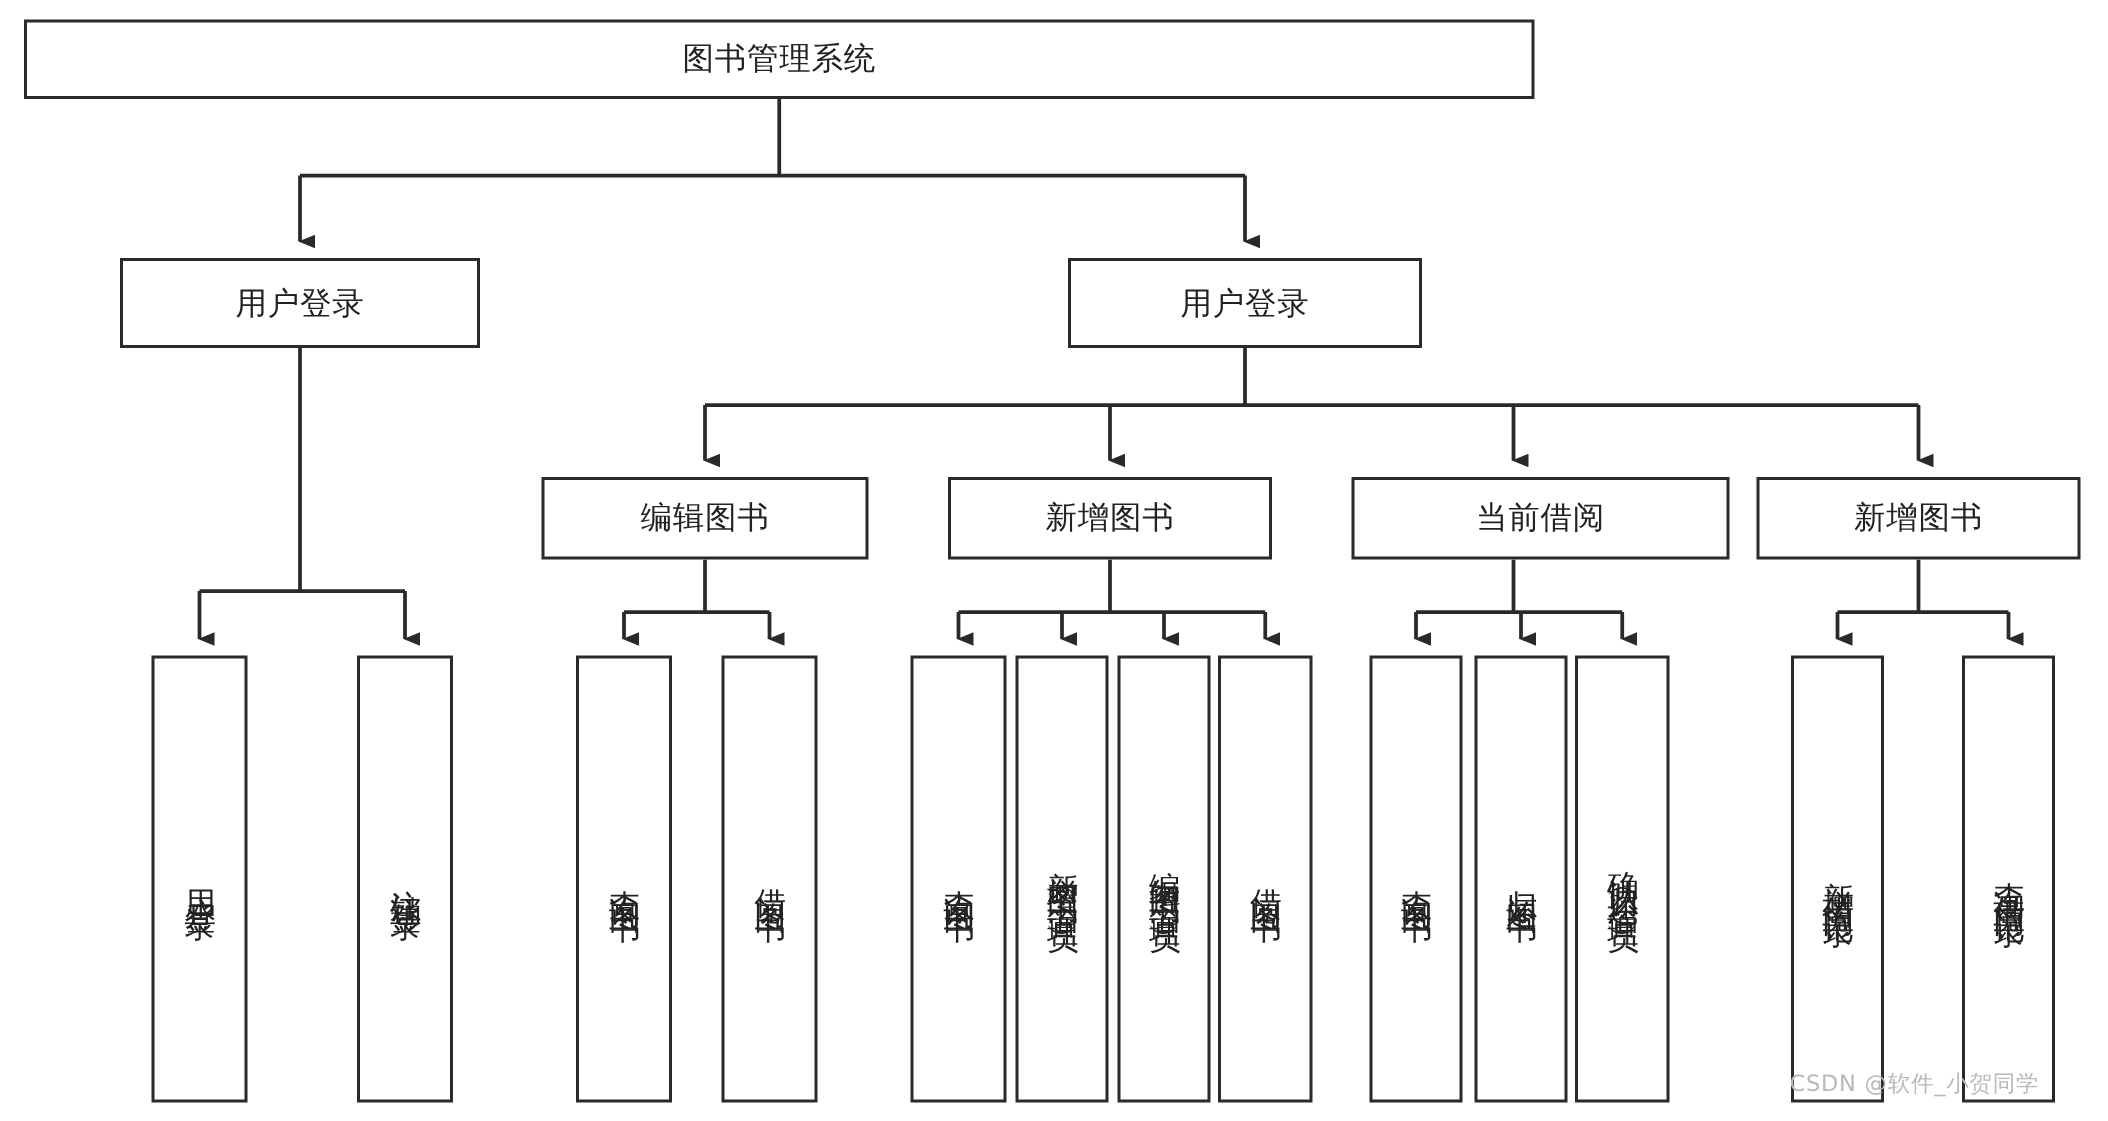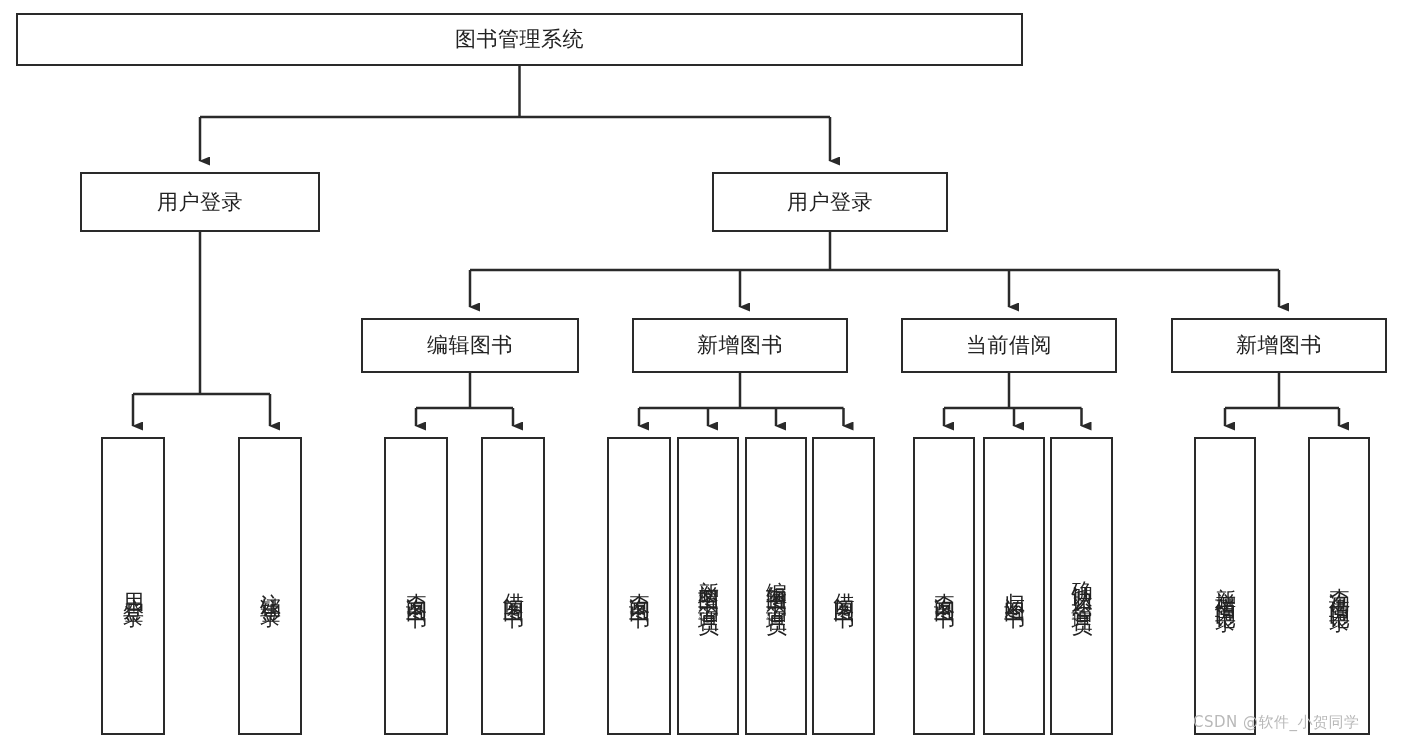--- a/index.html
+++ b/index.html
@@ -120,21 +120,21 @@
       </div>
       <div class="node" style="left: 712px; top: 172px; width: 236px; height: 60px;">
         <span class="node-label">用户登录</span>
       </div>
       <div class="node" style="left: 361px; top: 318px; width: 218px; height: 55px;">
         <span class="node-label">编辑图书</span>
       </div>
       <div class="node" style="left: 632px; top: 318px; width: 216px; height: 55px;">
         <span class="node-label">新增图书</span>
       </div>
-      <div class="node" style="left: 901px; top: 318px; width: 216px; height: 55px;">
+      <div class="node" style="left: 901px; top: 318px; width: 252px; height: 55px;">
         <span class="node-label">当前借阅</span>
       </div>
       <div class="node" style="left: 1171px; top: 318px; width: 216px; height: 55px;">
         <span class="node-label">新增图书</span>
       </div>
       <div class="node vertical" style="left: 101px; top: 437px; width: 64px; height: 298px;">
         <span class="node-label">用户登录</span>
       </div>
       <div class="node vertical" style="left: 238px; top: 437px; width: 64px; height: 298px;">
         <span class="node-label">注销登录</span>

